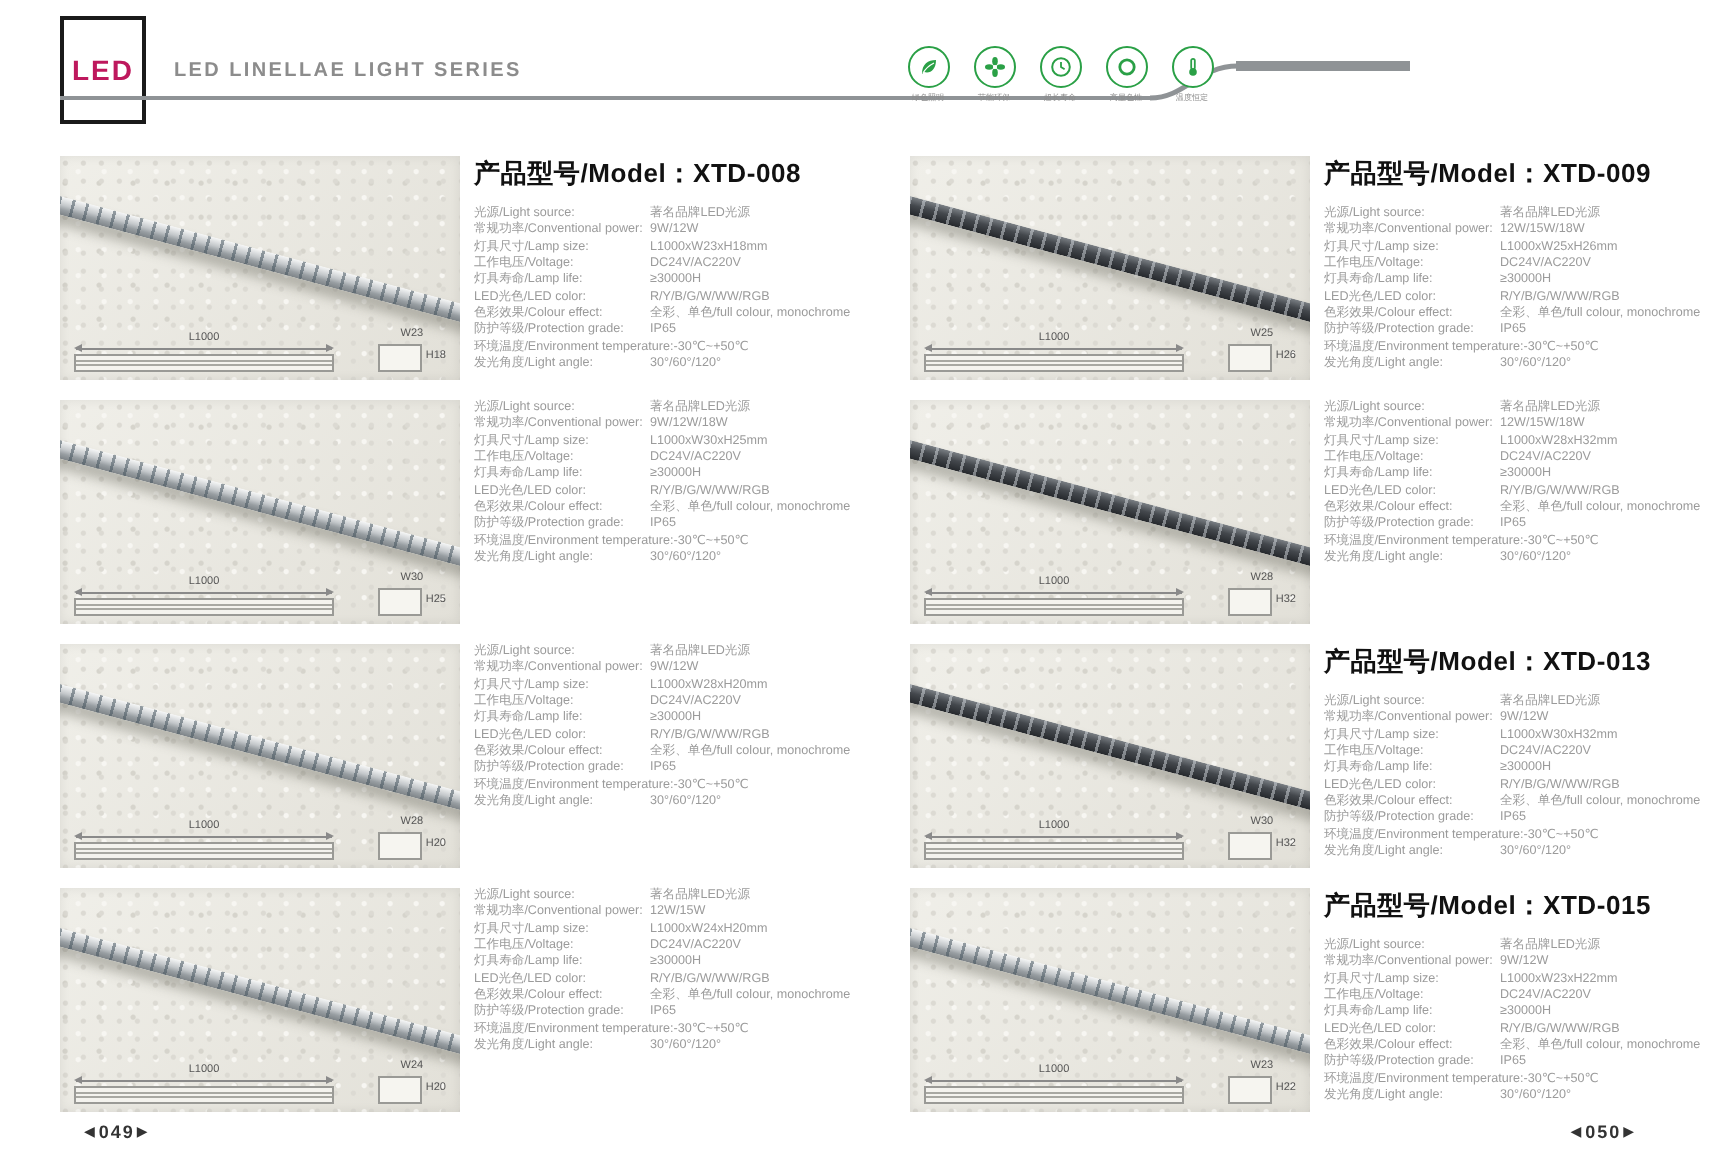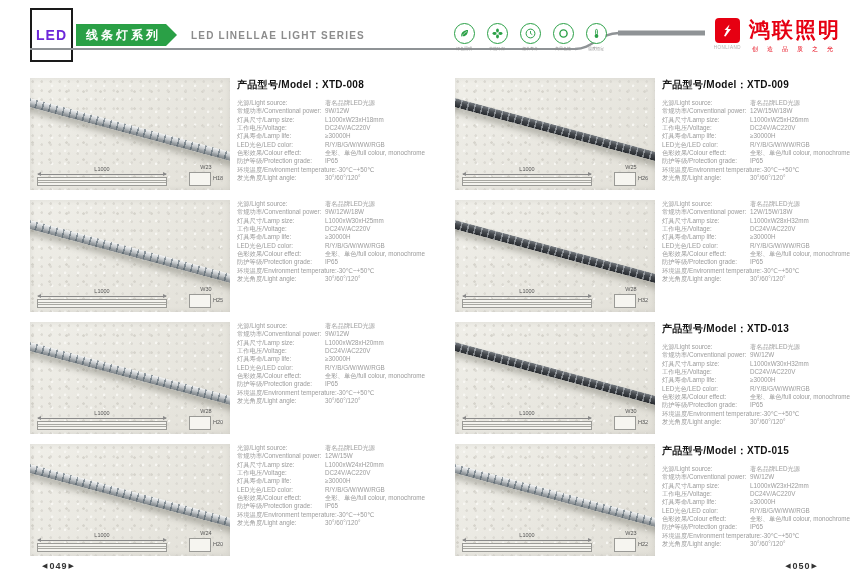--- a/index.html
+++ b/index.html
@@ -1,21 +1,21 @@
 <!DOCTYPE html>
 <html><head>
 <meta charset="utf-8">
 <style>
   html,body{margin:0;padding:0;}
   .page{position:relative;width:860px;height:587px;background:#ffffff;overflow:hidden;
         font-family:"Liberation Sans","DejaVu Sans",sans-serif;}
 
   
   .brand-row{position:absolute;left:30px;top:24px;display:flex;align-items:center;height:22px;}
-  .led-badge{border:2px solid #1a1a1a;background:#fff;color:#6d28d9;font-weight:bold;
+  .led-badge{border:2px solid #1a1a1a;background:#fff;color:#be185d;font-weight:bold;
              font-size:14px;line-height:18px;padding:16px 4px;letter-spacing:1px;}
   .series-ribbon{margin-left:3px;background:#2aa046;color:#fff;font-weight:bold;font-size:12px;
              letter-spacing:3px;line-height:20px;padding:1px 16px 1px 10px;
              clip-path:polygon(0 0,calc(100% - 11px) 0,100% 50%,calc(100% - 11px) 100%,0 100%);}
   .series-en{margin-left:14px;color:#8c8c8c;font-size:10px;font-weight:bold;letter-spacing:1.2px;}
 
   .header-line{position:absolute;left:30px;top:20px;}
 
   .features{position:absolute;left:452px;top:23px;display:flex;gap:9px;}
   .feature{width:24px;display:flex;flex-direction:column;align-items:center;}
@@ -66,40 +66,39 @@
   .arrow-line::before{left:-1px;border-right:4px solid #8a8a8a;}
   .arrow-line::after{right:-1px;border-left:4px solid #8a8a8a;}
   .len-bar{height:7px;border:1px solid #9a9a96;background-color:#f4f3ee;
         background-image:linear-gradient(#a8a8a2,#a8a8a2),linear-gradient(#a8a8a2,#a8a8a2);
         background-size:100% 1px,100% 1px;background-position:0 2px,0 4px;background-repeat:no-repeat;}
   .dim-cross{display:flex;flex-direction:column;align-items:center;}
   .cross-row{display:flex;align-items:center;gap:2px;}
   .cross-box{width:20px;height:12px;border:1px solid #9a9a96;background:#f6f5f0;margin-top:2px;}
 
   .specs{width:183px;padding-top:0;}
-  .model{margin:0 0 7px 0;font-size:10px;color:#111;font-weight:bold;letter-spacing:.3px;}
+  .model{margin:0 0 7px 0;font-size:13px;color:#111;font-weight:bold;letter-spacing:.3px;}
   .srow{display:flex;align-items:baseline;line-height:8.35px;}
   .sl{min-width:88px;font-size:6.3px;color:#9b9b9b;white-space:nowrap;}
   .sv{font-size:6.3px;color:#9b9b9b;white-space:nowrap;}
 
   
   .pageno{position:absolute;bottom:16px;font-size:9px;font-weight:bold;color:#333;
           letter-spacing:1px;display:flex;align-items:center;gap:1px;}
   .pageno .arr{font-size:7px;}
   .pageno-left{left:42px;text-align:right;}
   .pageno-right{right:42px;justify-content:space-between;}
 </style>
 </head>
 <body>
 
 <div class="page">
 
   <div class="brand-row">
     <span class="led-badge">LED</span>
-    <span class="series-ribbon">线条灯系列</span>
     <span class="series-en">LED LINELLAE LIGHT SERIES</span>
   </div>
 
   <svg class="header-line" width="800" height="34" viewBox="0 0 800 34">
     <path d="M0,29 H545" stroke="#8f9396" stroke-width="2" fill="none"></path>
     <path d="M545,29 C563,29 569,13 589,13" stroke="#8f9396" stroke-width="2.4" fill="none"></path>
     <path d="M588,13 H675" stroke="#8f9396" stroke-width="5" fill="none"></path>
   </svg>
 
   <div class="features">
@@ -147,34 +146,20 @@
       <span class="f-circle">
         <svg width="11" height="11" viewBox="0 0 11 11">
             <rect x="4.6" y="1.4" width="1.8" height="5.2" rx=".9" fill="none" stroke="#2aa046" stroke-width=".9"></rect>
             <circle cx="5.5" cy="8" r="1.9" fill="#2aa046"></circle>
           </svg>
       </span>
       <span class="f-label">温度恒定</span>
     </div>
   </div>
 
-  <div class="logo">
-    <div class="logo-mark">
-      <span class="logo-box">
-        <svg width="15" height="15" viewBox="0 0 15 15">
-            <path d="M4 13 L7 7 H4.5 L9.5 1.5 L8 6 H11 L5.5 13.5 Z" fill="#fff"></path>
-          </svg>
-      </span>
-      <span class="logo-sub">HONLIAND</span>
-    </div>
-    <div class="logo-text">
-      <span class="logo-brand">鸿联照明</span>
-      <span class="logo-tagline">创造品质之光</span>
-    </div>
-  </div>
 
   <div class="grid" id="grid">
   <div class="card">
     <div class="photo">
       <div class="bar silver"></div>
       <div class="dims">
         <div class="dim-len">
           <span class="dim-label len-label">L1000</span>
           <span class="arrow-line"></span>
           <div class="len-bar"></div>

